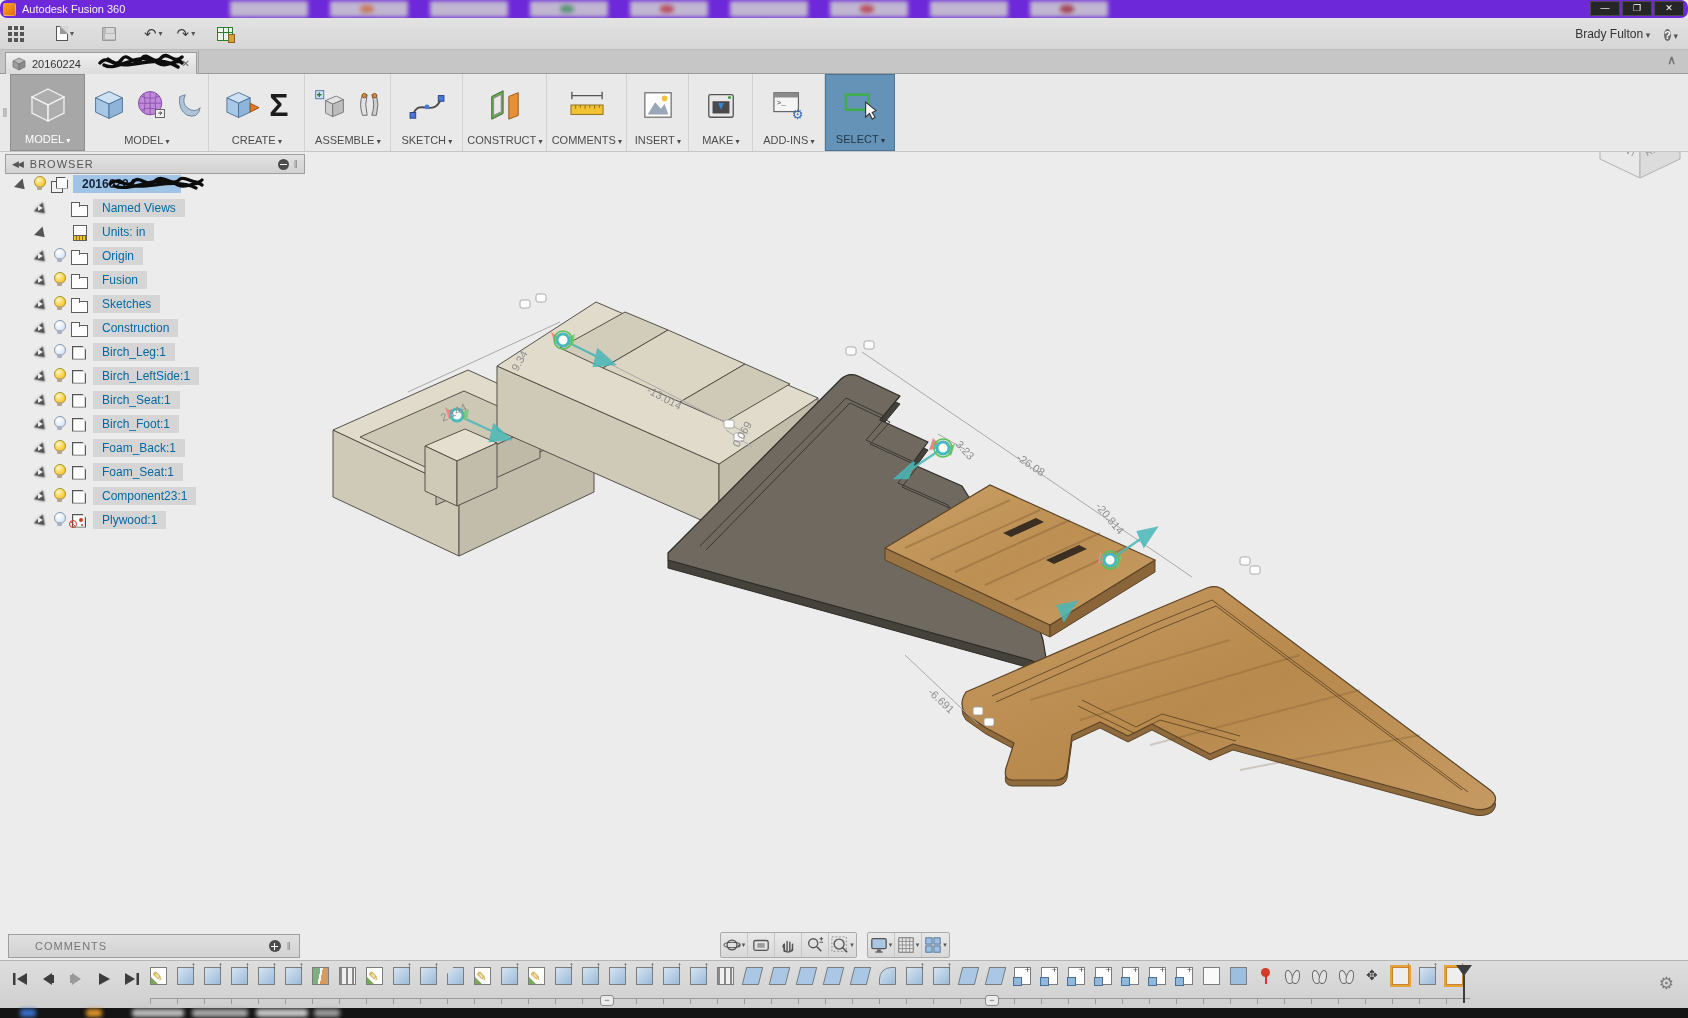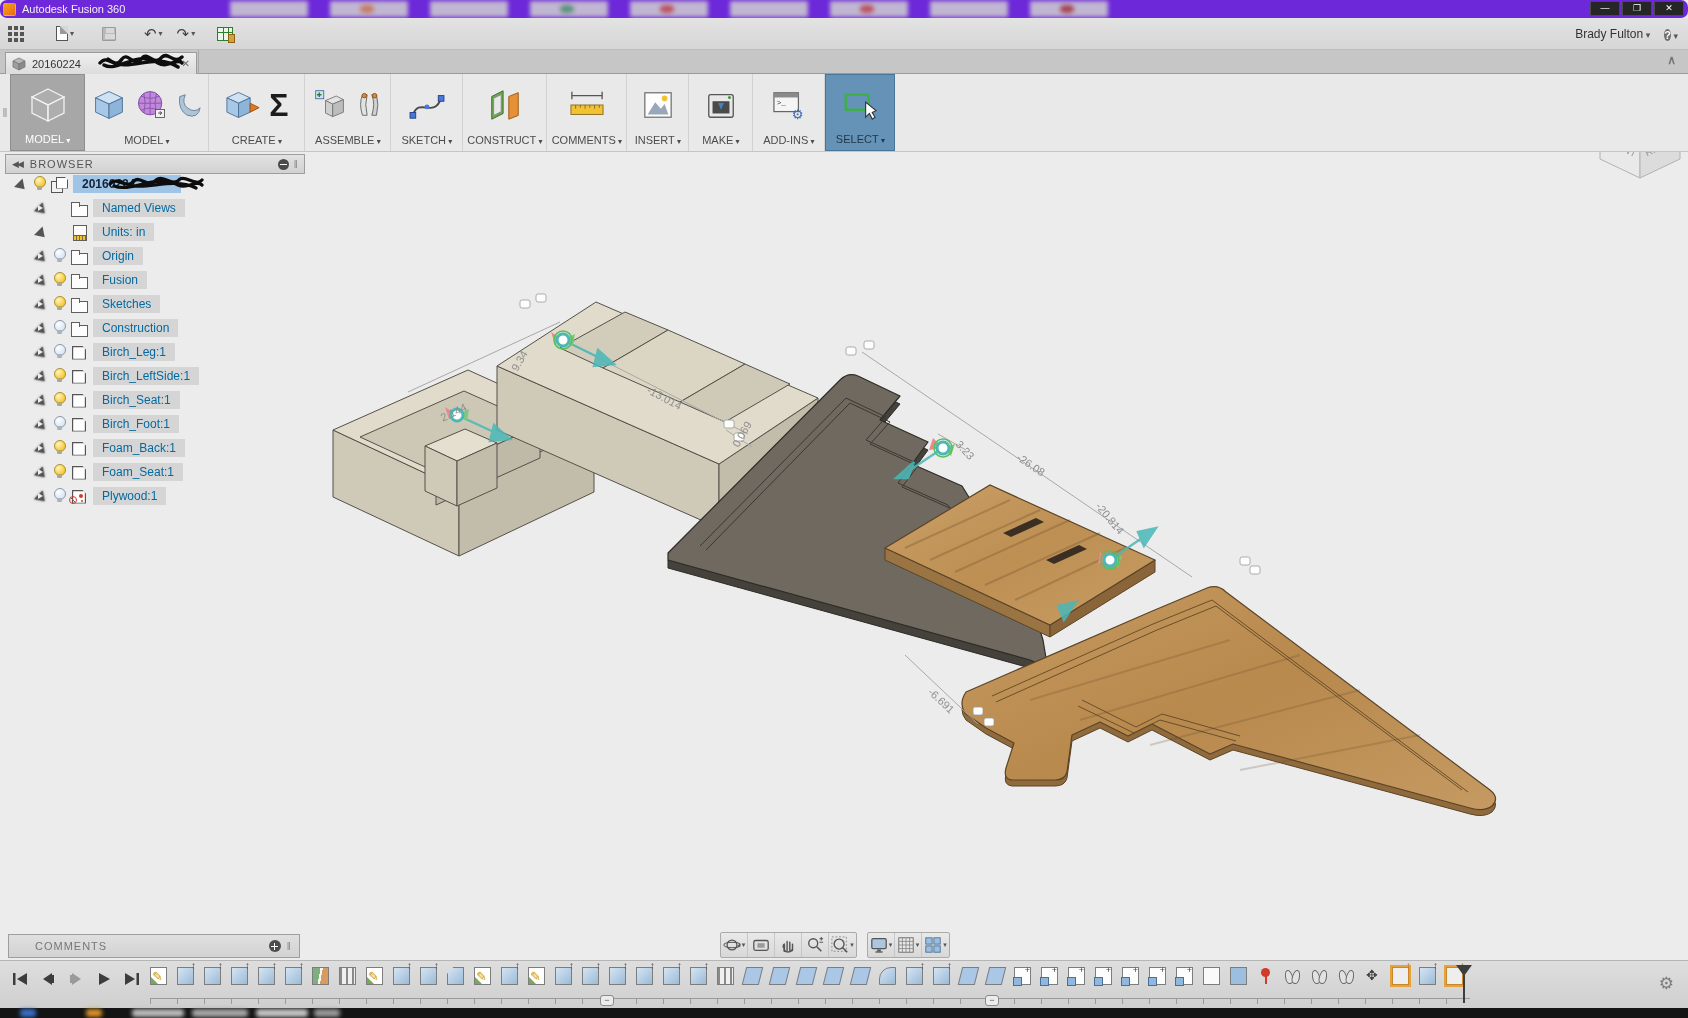--- a/index.html
+++ b/index.html
@@ -709,20 +709,29 @@
       <div class="brow d1">
         <span style="display:contents">
           <span class="exp col"></span>
           <span class="bulbw on"></span>
           <span class="nicon comp"><i></i></span>
           <span class="blabel">Foam_Seat:1</span>
           
         </span>
       </div>
 
+      <div class="brow d1">
+        <span style="display:contents">
+          <span class="exp col"></span>
+          <span class="bulbw on"></span>
+          <span class="nicon comp"><i></i></span>
+          <span class="blabel">Component23:1</span>
+          
+        </span>
+      </div>
 
       <div class="brow d1">
         <span style="display:contents">
           <span class="exp col"></span>
           <span class="bulbw off"></span>
           <span class="nicon comp-pin">
             <i></i>
           </span>
           <span class="blabel">Plywood:1</span>
           

